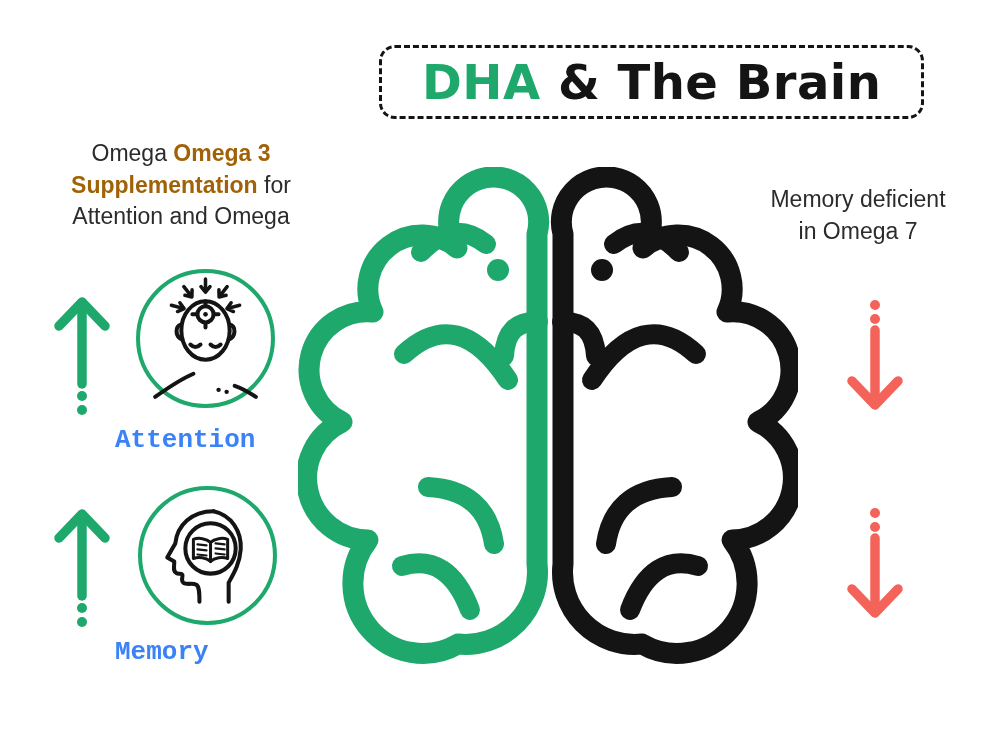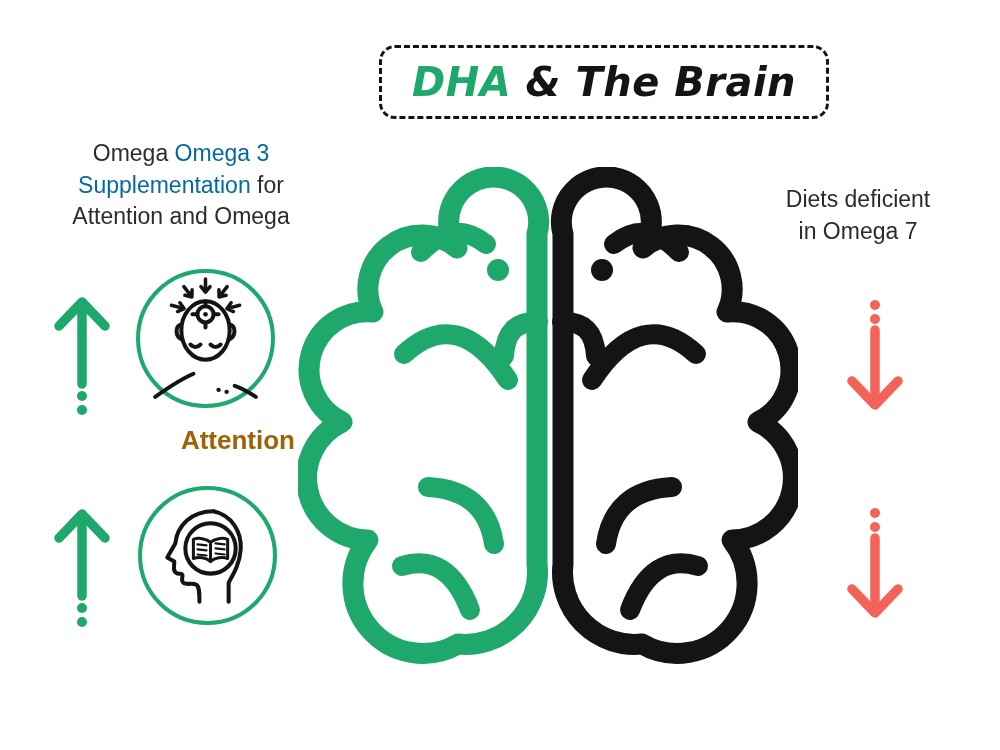--- a/index.html
+++ b/index.html
@@ -13,39 +13,39 @@
     position:relative;width:1000px;height:750px;background:#ffffff;overflow:hidden;
     font-family:"Liberation Sans",sans-serif;color:var(--text);
   }
   
   .title-box{
     position:absolute;left:379px;top:45px;height:74px;min-width:338px;
     box-sizing:border-box;border:3px dashed var(--ink);border-radius:16px;
     display:flex;align-items:center;justify-content:center;padding:0 28px;
   }
   .title-box h1{
-    margin:2px;font-size:40px;font-weight:800;letter-spacing:.5px;color:var(--ink);
-    font-family:"DejaVu Sans","Liberation Sans",sans-serif;white-space:pre;font-style:italic;
+    margin:12px;font-size:48px;font-weight:800;letter-spacing:.5px;color:var(--ink);
+    font-family:"DejaVu Sans","Liberation Sans",sans-serif;white-space:pre;
   }
   .title-box .hl{color:var(--green);}
   
   .left-heading{
     position:absolute;left:28px;top:138px;width:306px;margin:0;
     font-size:23px;line-height:31.5px;text-align:center;color:var(--text);
   }
-  .left-heading strong{color:#0369a1;font-weight:400;text-align:right;}
+  .left-heading strong{color:#a16207;font-weight:700;text-align:right;}
   .right-heading{
     position:absolute;left:754px;top:184px;width:208px;margin:0;
     font-size:23px;line-height:31.5px;text-align:center;color:var(--text);
   }
   
   .item-label{
-    position:absolute;width:180px;text-align:right;
-    font-size:26px;font-weight:800;color:#a16207;
-    font-family:Liberation Sans, sans-serif;
+    position:absolute;width:180px;text-align:left;
+    font-size:26px;font-weight:800;color:#3b82f6;
+    font-family:Liberation Mono, monospace;
   }
   .abs{position:absolute;}
   svg{display:block;}
   .ring{fill:none;stroke:var(--green);stroke-width:4;}
   .ink-lines{fill:none;stroke:var(--ink);stroke-linecap:round;stroke-linejoin:round;}
   .ink-fill{fill:var(--ink);stroke:none;}
   .up-arrow-stroke{fill:none;stroke:var(--green);stroke-width:9.5;stroke-linecap:round;stroke-linejoin:round;}
   .up-dot{fill:var(--green);}
   .down-arrow-stroke{fill:none;stroke:var(--red);stroke-width:9.5;stroke-linecap:round;stroke-linejoin:round;}
   .down-dot{fill:var(--red);}
@@ -65,21 +65,21 @@
     <h1><span class="hl">DHA</span><span> &amp; The Brain</span></h1>
   </header>
 
   <p class="left-heading">
     <span>Omega </span><strong>Omega 3</strong><br>
     <strong>Supplementation</strong><span> for</span><br>
     <span>Attention and Omega</span>
   </p>
 
   <p class="right-heading">
-    <span>Diets deficient</span><br>
+    <span>Memory deficient</span><br>
     <span>in Omega 7</span>
   </p>
 
   <svg class="abs" style="left:47px;top:292px;" width="70" height="126" viewBox="0 0 70 126">
     <path class="up-arrow-stroke" d="M12 34 L35 10 L58 34"></path>
     <path class="up-arrow-stroke" d="M35 12 L35 92"></path>
     <circle class="up-dot" cx="35" cy="104" r="5"></circle>
     <circle class="up-dot" cx="35" cy="118" r="5"></circle>
   </svg>
 
@@ -127,20 +127,21 @@
     <g class="ink-lines" stroke-width="3">
       <path d="M3 6 C-1 2 -9 1 -14 3 L-14 -16 C-9 -18 -1 -17 3 -13 C7 -17 15 -18 20 -16 L20 3 C15 1 7 2 3 6 Z"></path>
       <path d="M3 -13 L3 6"></path>
     </g>
     <g class="ink-lines" stroke-width="2.2">
       <path d="M-10 -11 L-1 -10 M-10 -6 L-1 -5 M-10 -1 L-1 0"></path>
       <path d="M8 -12 L17 -11 M8 -7 L17 -6 M8 -2 L17 -1"></path>
     </g>
   </svg>
 
+  <div class="item-label" style="left:115px;top:637px;">Memory</div>
 
   <svg class="abs" style="left:298px;top:167px;" width="500" height="540" viewBox="-20 -5 500 540">
     <defs>
       <g id="hemi" class="hemi-geo">
         <path class="outline" d="M219 392 L219 62 A45 45 0 1 0 139 76 A54 54 0 0 0 55 140 A58 58 0 0 0 24 250 A62 62 0 0 0 50 368 A70 70 0 0 0 140 472 A72 72 0 0 0 219 392"></path>
         <circle class="brain-dot" cx="180" cy="98" r="11"></circle>
         <path class="gyrus" d="M103 80 Q135 46 168 72"></path>
         <path class="gyrus" d="M220 150 Q188 148 186 184"></path>
         <path class="gyrus" d="M86 182 Q140 132 190 208"></path>
         <path class="gyrus" d="M110 315 Q168 318 176 372"></path>

